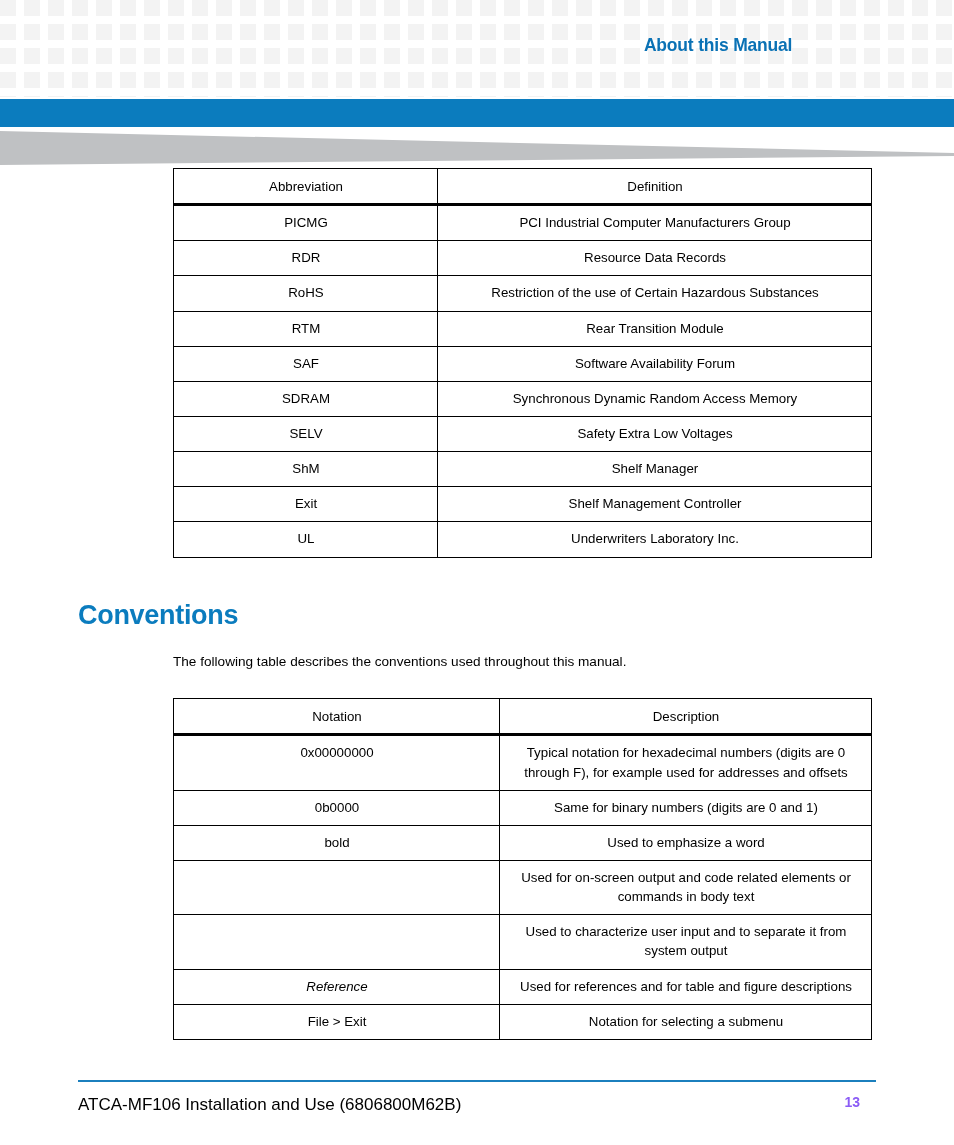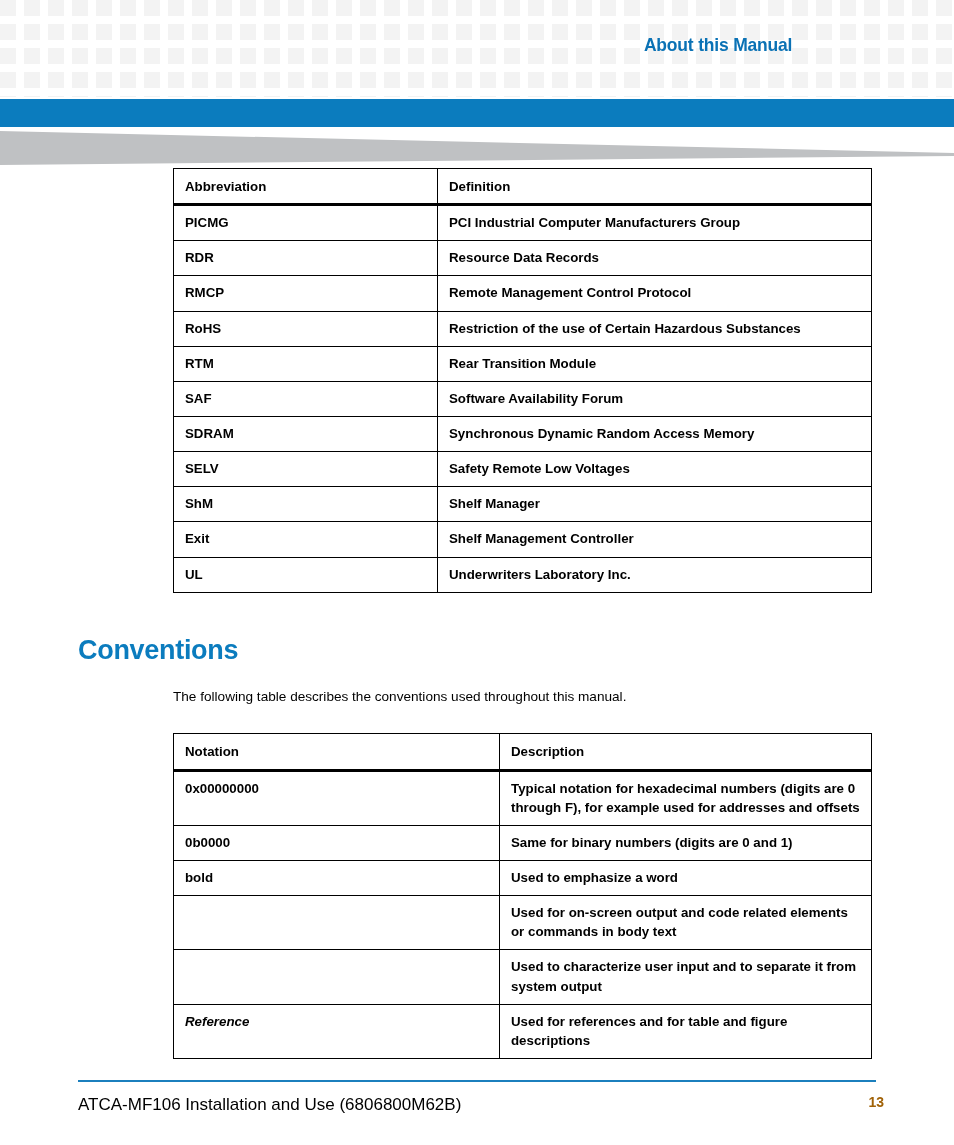--- a/index.html
+++ b/index.html
@@ -91,22 +91,22 @@
     margin-left: 173px;
     width: 698px;
     table-layout: fixed;
     font-size: 13.3px;
   }
   table.doc-table td,
   table.doc-table th {
     border: 1px solid #000000;
     padding: 7px 10px 8px 11px;
     vertical-align: top;
-    text-align: left;
-    font-weight: bold;
+    text-align: center;
+    font-weight: normal;
     line-height: 1.44;
   }
   table.doc-table thead th {
     border-bottom: 3px solid #000000;
     padding-top: 8px;
     padding-bottom: 7px;
   }
 
   
   #abbrev-table col.c1 { width: 264px; }
@@ -163,24 +163,24 @@
     position: absolute;
     top: 22px;
     left: 78px;
     font-size: 17px;
     color: #000000;
     white-space: nowrap;
   }
   .footer-page-number {
     position: absolute;
     top: 21px;
-    right: 70px;
+    right: 94px;
     font-size: 14px;
     font-weight: bold;
-    color: #a16207;
+    color: #8b5cf6;
   }
 </style>
 </head>
 <body>
 
 <div class="page-header">
   <div class="header-grid"></div>
   <div class="header-title">About this Manual</div>
   <div class="header-bluebar"></div>
   <div class="header-swoosh">
@@ -206,42 +206,38 @@
     <tbody id="abbrev-body">
         <tr>
           <td>PICMG</td>
           <td>PCI Industrial Computer Manufacturers Group</td>
         </tr>
         <tr>
           <td>RDR</td>
           <td>Resource Data Records</td>
         </tr>
         <tr>
-          <td>RMCP</td>
-          <td>Remote Management Control Protocol</td>
-        </tr>
-        <tr>
           <td>RoHS</td>
           <td>Restriction of the use of Certain Hazardous Substances</td>
         </tr>
         <tr>
           <td>RTM</td>
           <td>Rear Transition Module</td>
         </tr>
         <tr>
           <td>SAF</td>
           <td>Software Availability Forum</td>
         </tr>
         <tr>
           <td>SDRAM</td>
           <td>Synchronous Dynamic Random Access Memory</td>
         </tr>
         <tr>
           <td>SELV</td>
-          <td>Safety Remote Low Voltages</td>
+          <td>Safety Extra Low Voltages</td>
         </tr>
         <tr>
           <td>ShM</td>
           <td>Shelf Manager</td>
         </tr>
         <tr>
           <td>Exit</td>
           <td>Shelf Management Controller</td>
         </tr>
         <tr>
@@ -290,20 +286,24 @@
           <td>Used for on-screen output and code related elements or commands in body text</td>
         </tr>
         <tr>
           <td><span class="empty-cell" style="display:inline-block"></span></td>
           <td>Used to characterize user input and to separate it from system output</td>
         </tr>
         <tr>
           <td class="italic-cell">Reference</td>
           <td>Used for references and for table and figure descriptions</td>
         </tr>
+        <tr>
+          <td>File &gt; Exit</td>
+          <td>Notation for selecting a submenu</td>
+        </tr>
       </tbody>
   </table>
 
 </div>
 
 <div class="page-footer">
   <div class="footer-rule"></div>
   <div class="footer-text">ATCA-MF106 Installation and Use (6806800M62B)</div>
   <div class="footer-page-number">13</div>
 </div>

